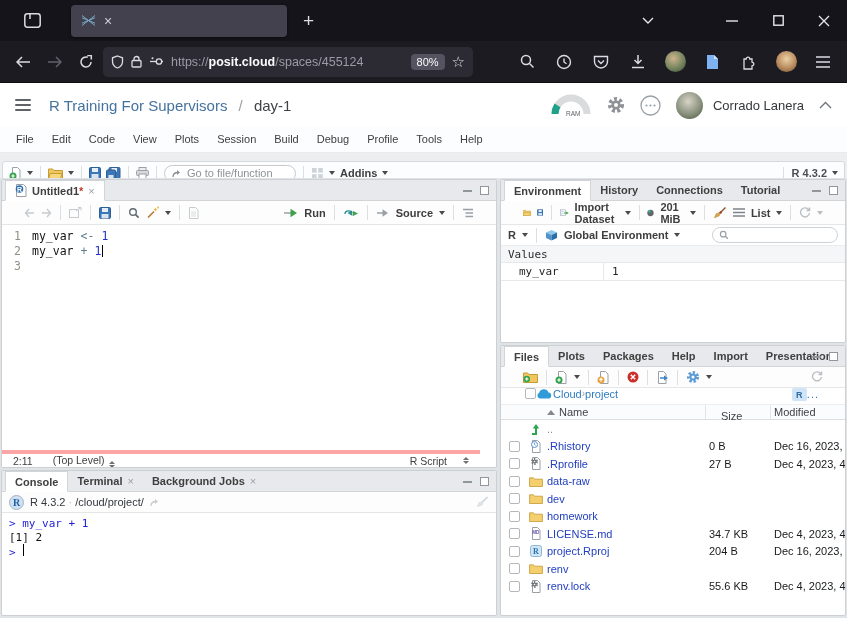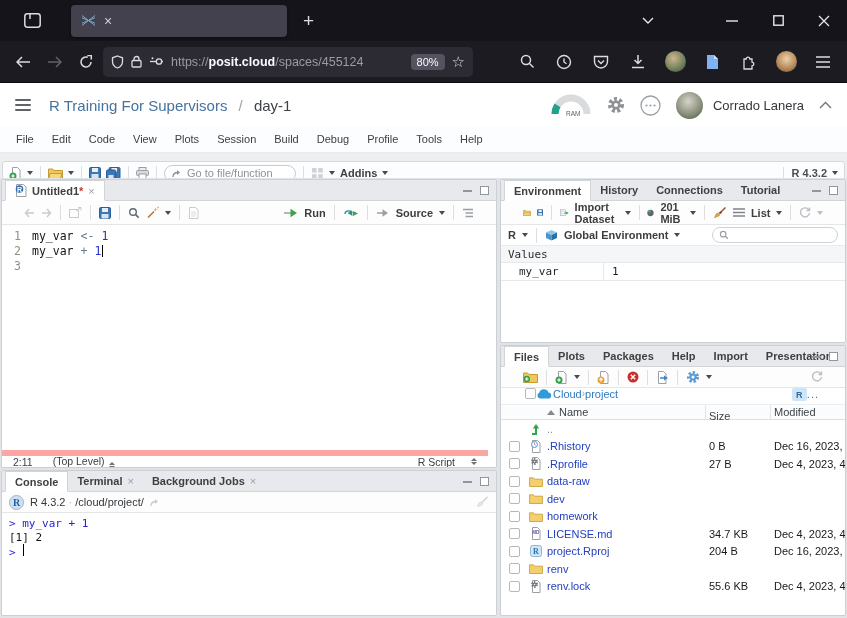--- a/index.html
+++ b/index.html
@@ -78,21 +78,21 @@
   .ptoolbar { height:24px; border-bottom:1px solid #e4e6e8; display:flex; align-items:center; padding:0 22px; gap:6px; background:#fdfdfe; }
 
   
   #editor { font-family:"DejaVu Sans Mono",monospace; font-size:11.5px; padding-top:3px; }
   .codeline { display:flex; height:15px; align-items:center; white-space:pre; }
   .gutter { width:30px; text-align:right; padding-right:11px; color:#8e9083; flex:none; }
   .tk-id { color:#141414; }
   .tk-op { color:#5f7d8c; margin:0 7px; }
   .tk-num { color:#2531c9; }
   .cursor { border-left:1px solid #000; height:12px; display:inline-block; margin-left:1px; }
-  #src-status { position:absolute; bottom:0; left:0; right:8px; height:17px; border-top:6px solid #fca5a5; background:#fff; display:flex; align-items:center; font-size:10.5px; color:#404040; padding:0 11px; }
+  #src-status { position:absolute; bottom:0; left:0; right:16px; height:17px; border-top:4px solid #fca5a5; background:#fff; display:flex; align-items:center; font-size:10.5px; color:#404040; padding:0 11px; }
   .status-left { display:flex; gap:20px; align-items:center; }
   .status-right { margin-left:auto; display:flex; align-items:center; gap:12px; }
   .updown { display:inline-flex; flex-direction:column; gap:1px; margin-left:4px; }
   .updown i { width:0; height:0; border-left:3px solid transparent; border-right:3px solid transparent; display:block; }
   .updown .u { border-bottom:3.5px solid #707070; }
   .updown .d { border-top:3.5px solid #707070; }
   .run-group { margin-left:auto; display:flex; align-items:center; gap:6px; }
 
   
   #console-header { height:21px; border-bottom:1px solid #e4e6e8; display:flex; align-items:center; padding:0 7px; gap:6px; background:#fdfdfe; }
@@ -113,21 +113,21 @@
   .env-val { padding-left:8px; }
 
   
   .crumb-row { height:17px; display:flex; align-items:flex-start; padding:0 24px; gap:0; border-bottom:1px solid #eceef0; }
   .crumb-link { font-size:11px; color:#2e7bbf; }
   .crumb-sep { color:#9aa0a6; font-size:10px; }
   .rbadge { margin-left:auto; width:15px; height:13px; background:#cfe4f6; border-radius:2px; color:#2e6da4; font-size:9px; font-weight:700; display:flex; align-items:center; justify-content:center; }
   .crumb-more { color:#2e7bbf; font-size:11px; letter-spacing:1px; margin-right:2px; }
   .files-header { height:15px; display:flex; align-items:center; font-size:11px; color:#3e4347; border-bottom:1px solid #dcdfe2; position:relative; background:#fbfcfd; }
   .fh-name { position:absolute; left:46px; display:flex; align-items:center; gap:4px; }
-  .fh-size { position:absolute; left:208px;margin-top:8px; }
+  .fh-size { position:absolute; left:220px;margin-top:8px; }
   .fh-mod { position:absolute; left:273px; }
   .fh-vline { position:absolute; top:0; bottom:0; width:1px; background:#e2e5e8; }
   .tri-up { width:0; height:0; border-left:4px solid transparent; border-right:4px solid transparent; border-bottom:5px solid #85898d; }
   .frow { height:17.5px; position:relative; display:flex; align-items:center; font-size:11px; }
   .fcheck { position:absolute; left:8px; width:11px; height:11px; border:1px solid #b2b8bd; border-radius:2px; background:#fff; }
   .ficon { position:absolute; left:27px; width:15px; display:flex; justify-content:center; }
   .fname { position:absolute; left:46px; color:#2340c0; }
   .fname.updir { color:#8a9096; }
   .fsize { position:absolute; left:208px; color:#17191b; }
   .fmod { position:absolute; left:273px; color:#17191b; white-space:nowrap; }

